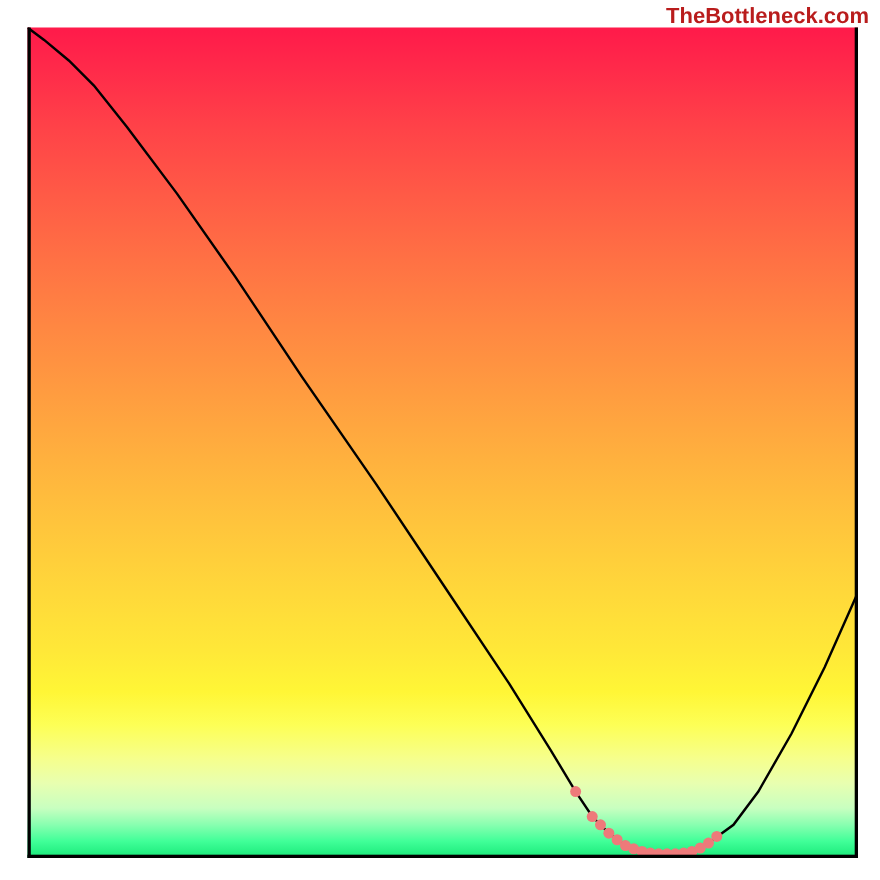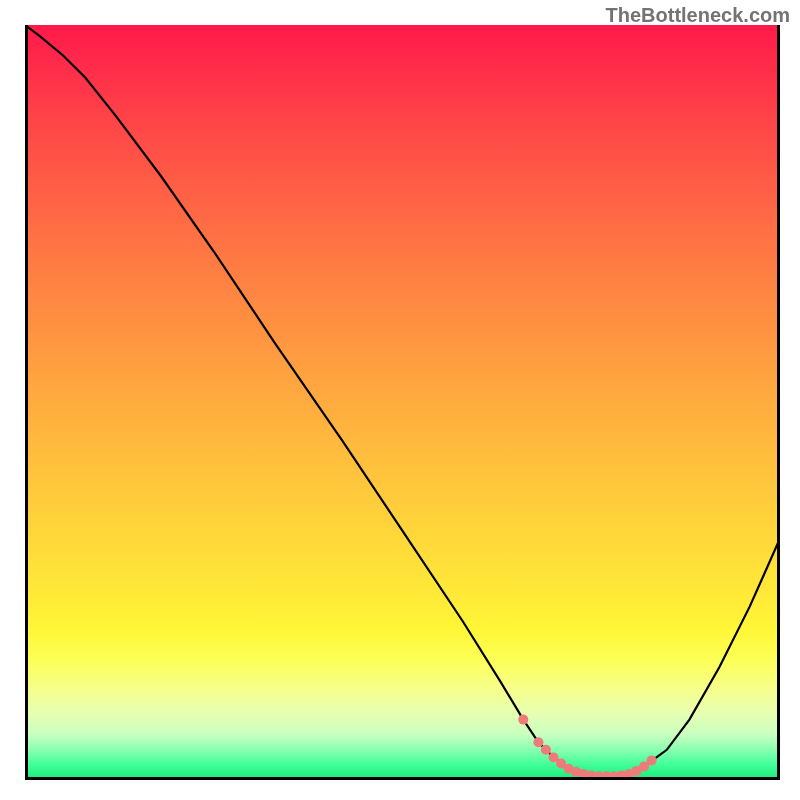--- a/index.html
+++ b/index.html
@@ -9,21 +9,21 @@
     width: 800px;
     height: 800px;
   }
   .watermark {
     position: absolute;
     top: 4px;
     right: 10px;
     font-family: Arial, sans-serif;
     font-size: 20px;
     font-weight: bold;
-    color: #737373;
+    color: #b91c1c;
     z-index: 10;
   }
   .plot-area {
     position: absolute;
     left: 25px;
     top: 25px;
     width: 755px;
     height: 755px;
   }
   .gradient-bg {

